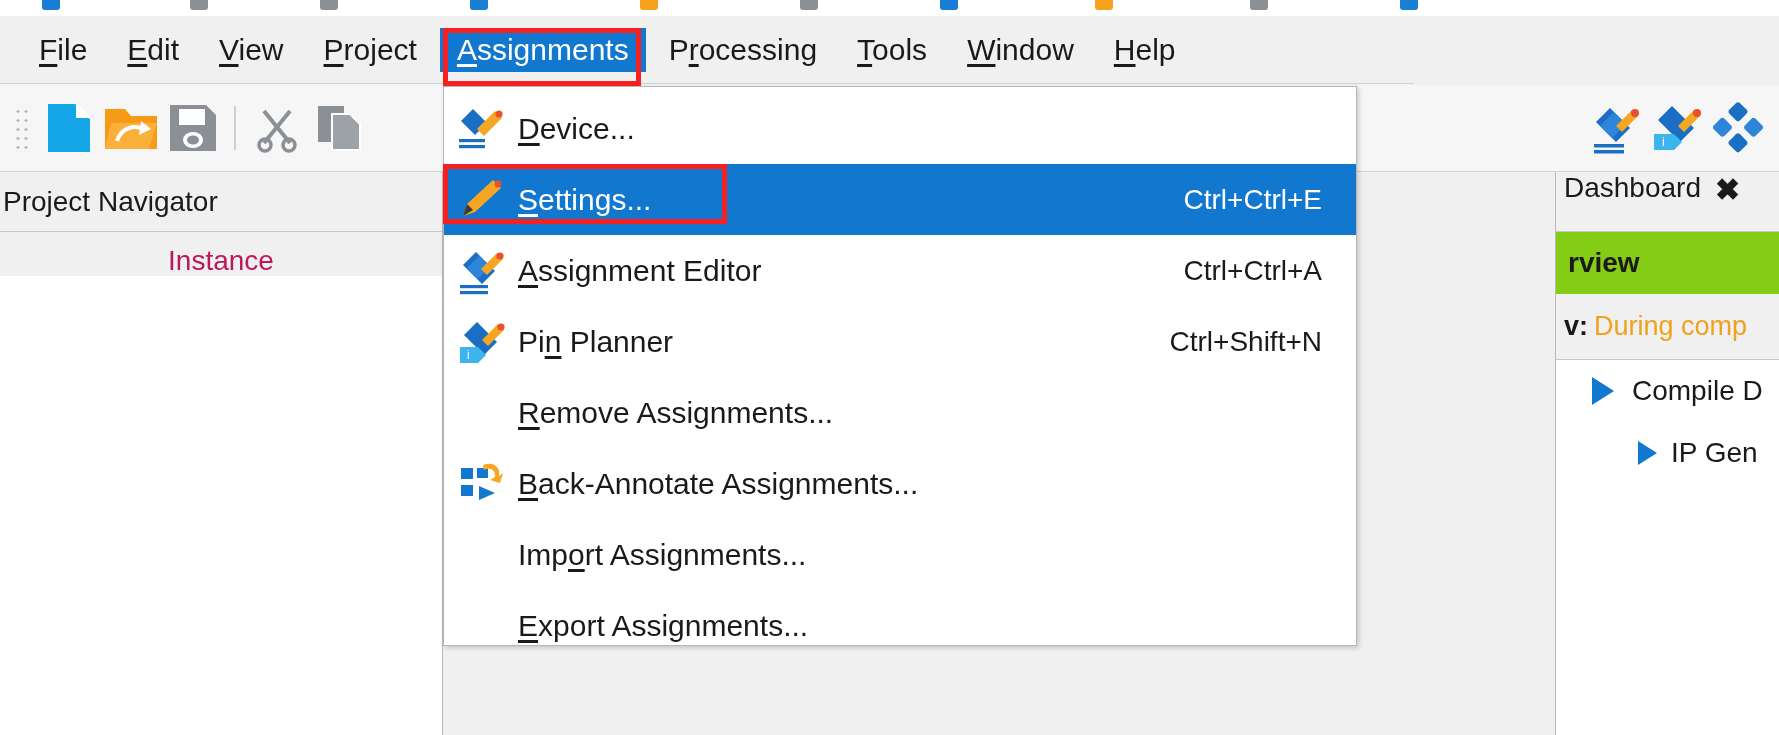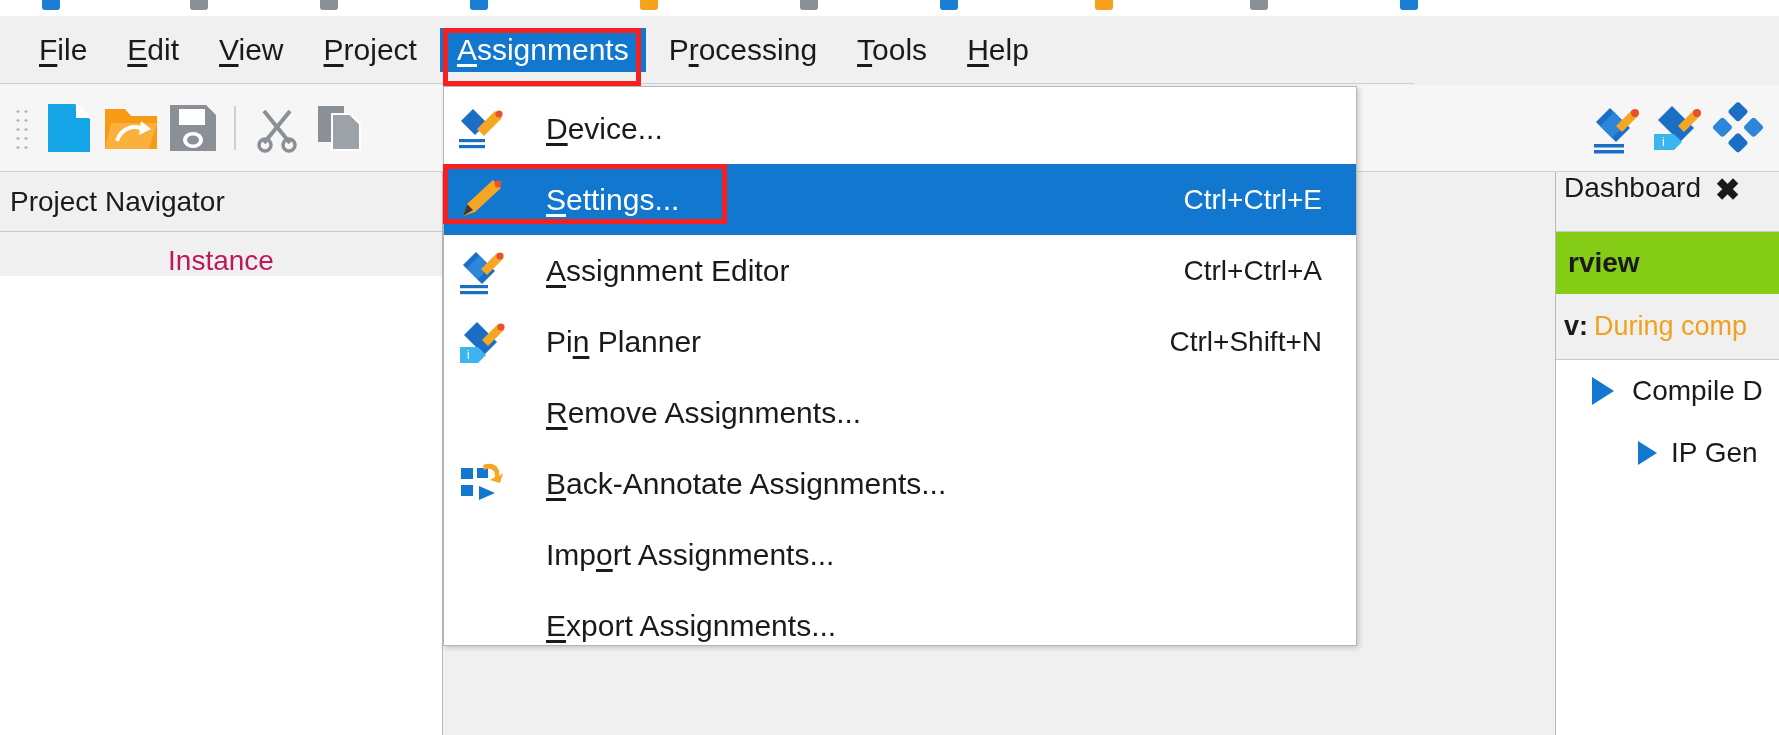--- a/index.html
+++ b/index.html
@@ -61,21 +61,21 @@
             justify-content: center; cursor: default; }
   .tb-sep { width: 2px; height: 44px; background: #cfcfcf; margin: 0 10px; }
 
   
   .left-panel {
     position: absolute; left: 0; top: 172px; width: 443px; height: 563px;
     background: #ffffff; border-right: 1px solid #b9b9b9;
   }
   .panel-title {
     height: 60px; background: #f0f0f0; border-bottom: 1px solid #c8c8c8;
-    display: flex; align-items: center; padding-left: 10px;
+    display: flex; align-items: center; padding-left: 3px;
     font-size: 28px; color: #1a1a1a;
   }
   .col-head {
     height: 58px; background: #f0f0f0; border-bottom: 1px solid #c8c8c8;
     display: flex; align-items: center; justify-content: center;
     font-size: 28px; color: #be185d;
   }
   .tree-row {
     height: 52px; display: flex; align-items: center;
     font-size: 28px; color: #1a1a1a; white-space: nowrap;
@@ -126,21 +126,20 @@
   
   .dropdown {
     position: absolute; left: 443px; top: 86px; width: 914px; height: 560px;
     background: #ffffff; border: 1px solid #b6b6b6;
     box-shadow: 2px 2px 5px rgba(0,0,0,.18);
     z-index: 40; padding-top: 6px;
   }
   .mi {
     position: relative; height: 71px; display: flex; align-items: center;
     cursor: default;
-    gap: 28px;
   }
   .mi.sel { background: #1277cf; }
   .mi .mi-icon {
     width: 74px; flex: none; display: flex; align-items: center; justify-content: center;
   }
   .mi .mi-label {
     font-size: 30px; color: #1a1a1a; white-space: nowrap; flex: 1;
   }
   .mi.sel .mi-label { color: #ffffff; }
   .mi .mi-label .mn { text-decoration: underline; text-underline-offset: 4px; }
@@ -170,20 +169,21 @@
   </div>
 
   <div class="menubar">
     <div class="menu-item"><span class="mn">F</span>ile</div>
     <div class="menu-item"><span class="mn">E</span>dit</div>
     <div class="menu-item"><span class="mn">V</span>iew</div>
     <div class="menu-item"><span class="mn">P</span>roject</div>
     <div class="menu-item active"><span class="mn">A</span>ssignments</div>
     <div class="menu-item">P<span class="mn">r</span>ocessing</div>
     <div class="menu-item"><span class="mn">T</span>ools</div>
+    <div class="menu-item"><span class="mn">W</span>indow</div>
     <div class="menu-item"><span class="mn">H</span>elp</div>
   </div>
 
   <div class="toolbar">
     <div class="grip"></div>
 
     <div class="tb-btn">
       <svg width="46" height="52" viewBox="0 0 46 52">
         <path d="M2 2 H30 L44 16 V50 H2 Z" fill="#15a6e8"></path>
         <path d="M30 2 L44 16 H30 Z" fill="#ffffff"></path>

